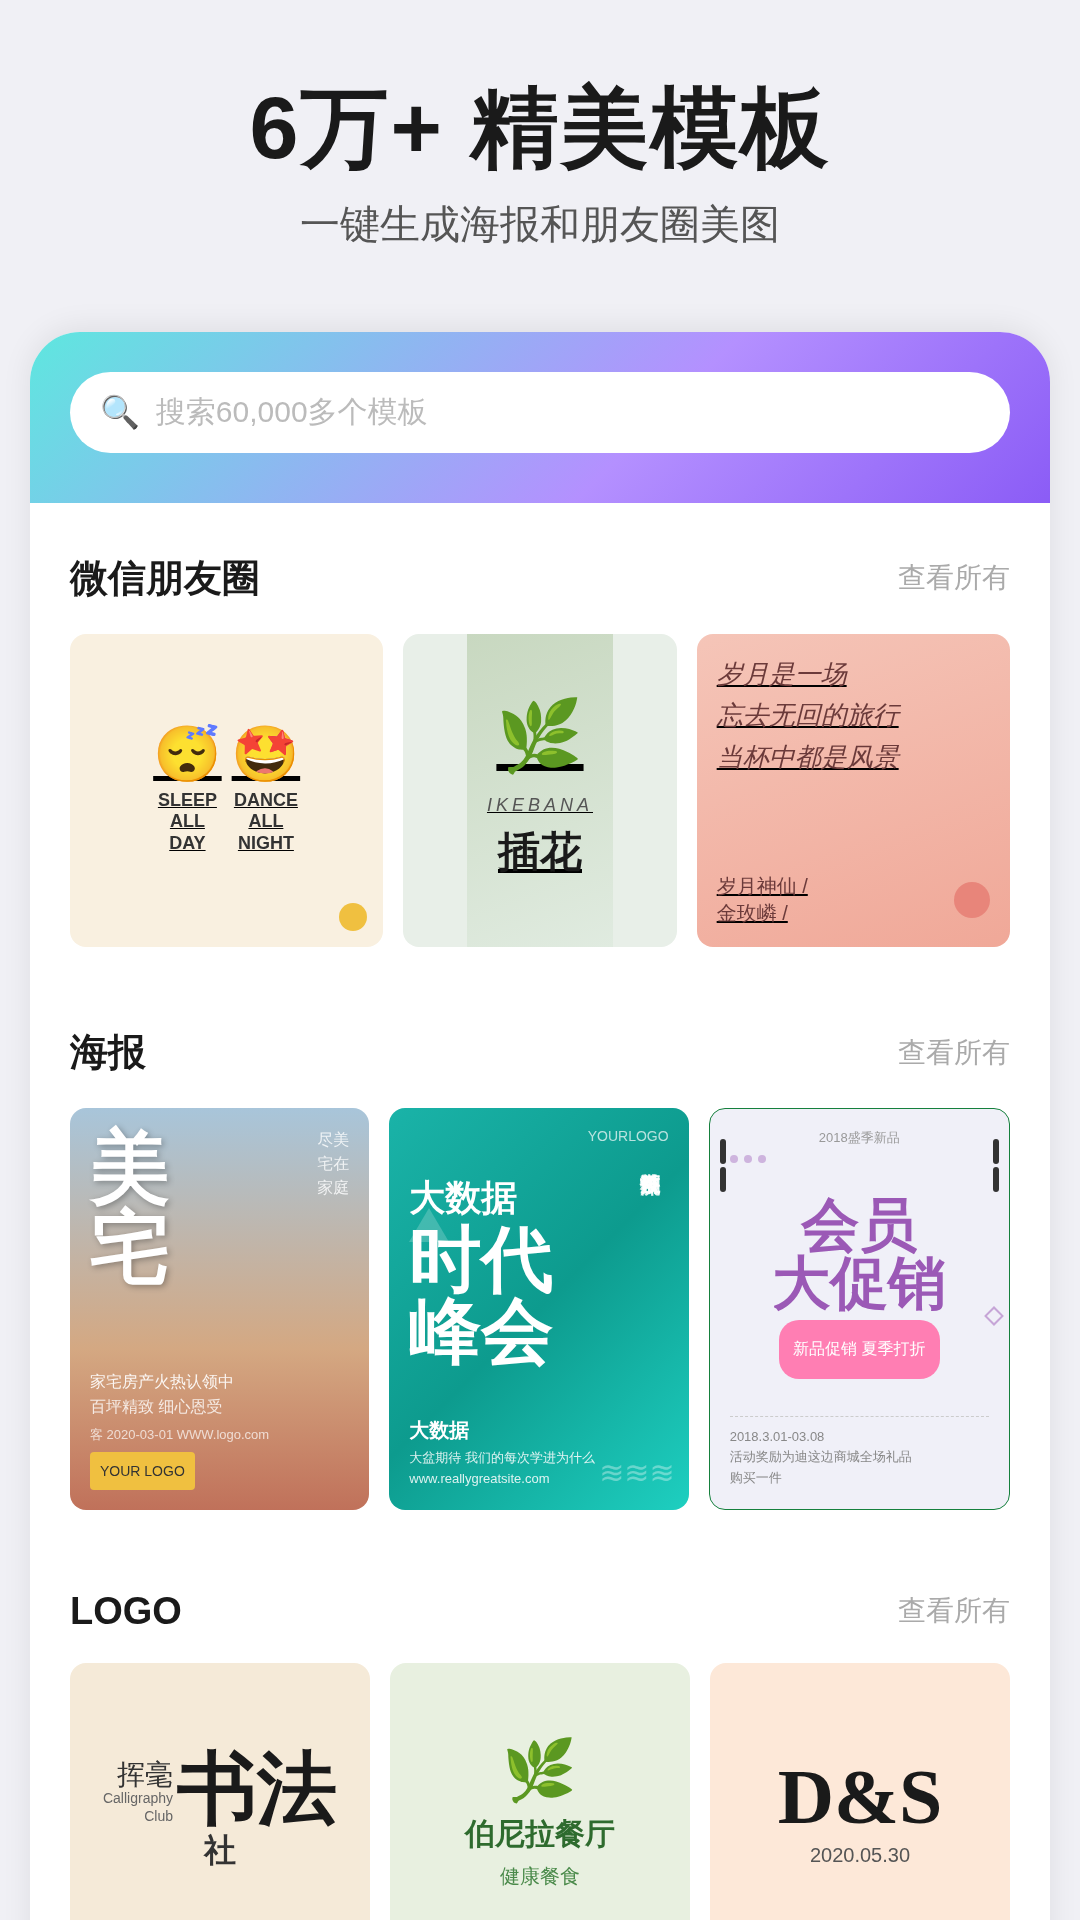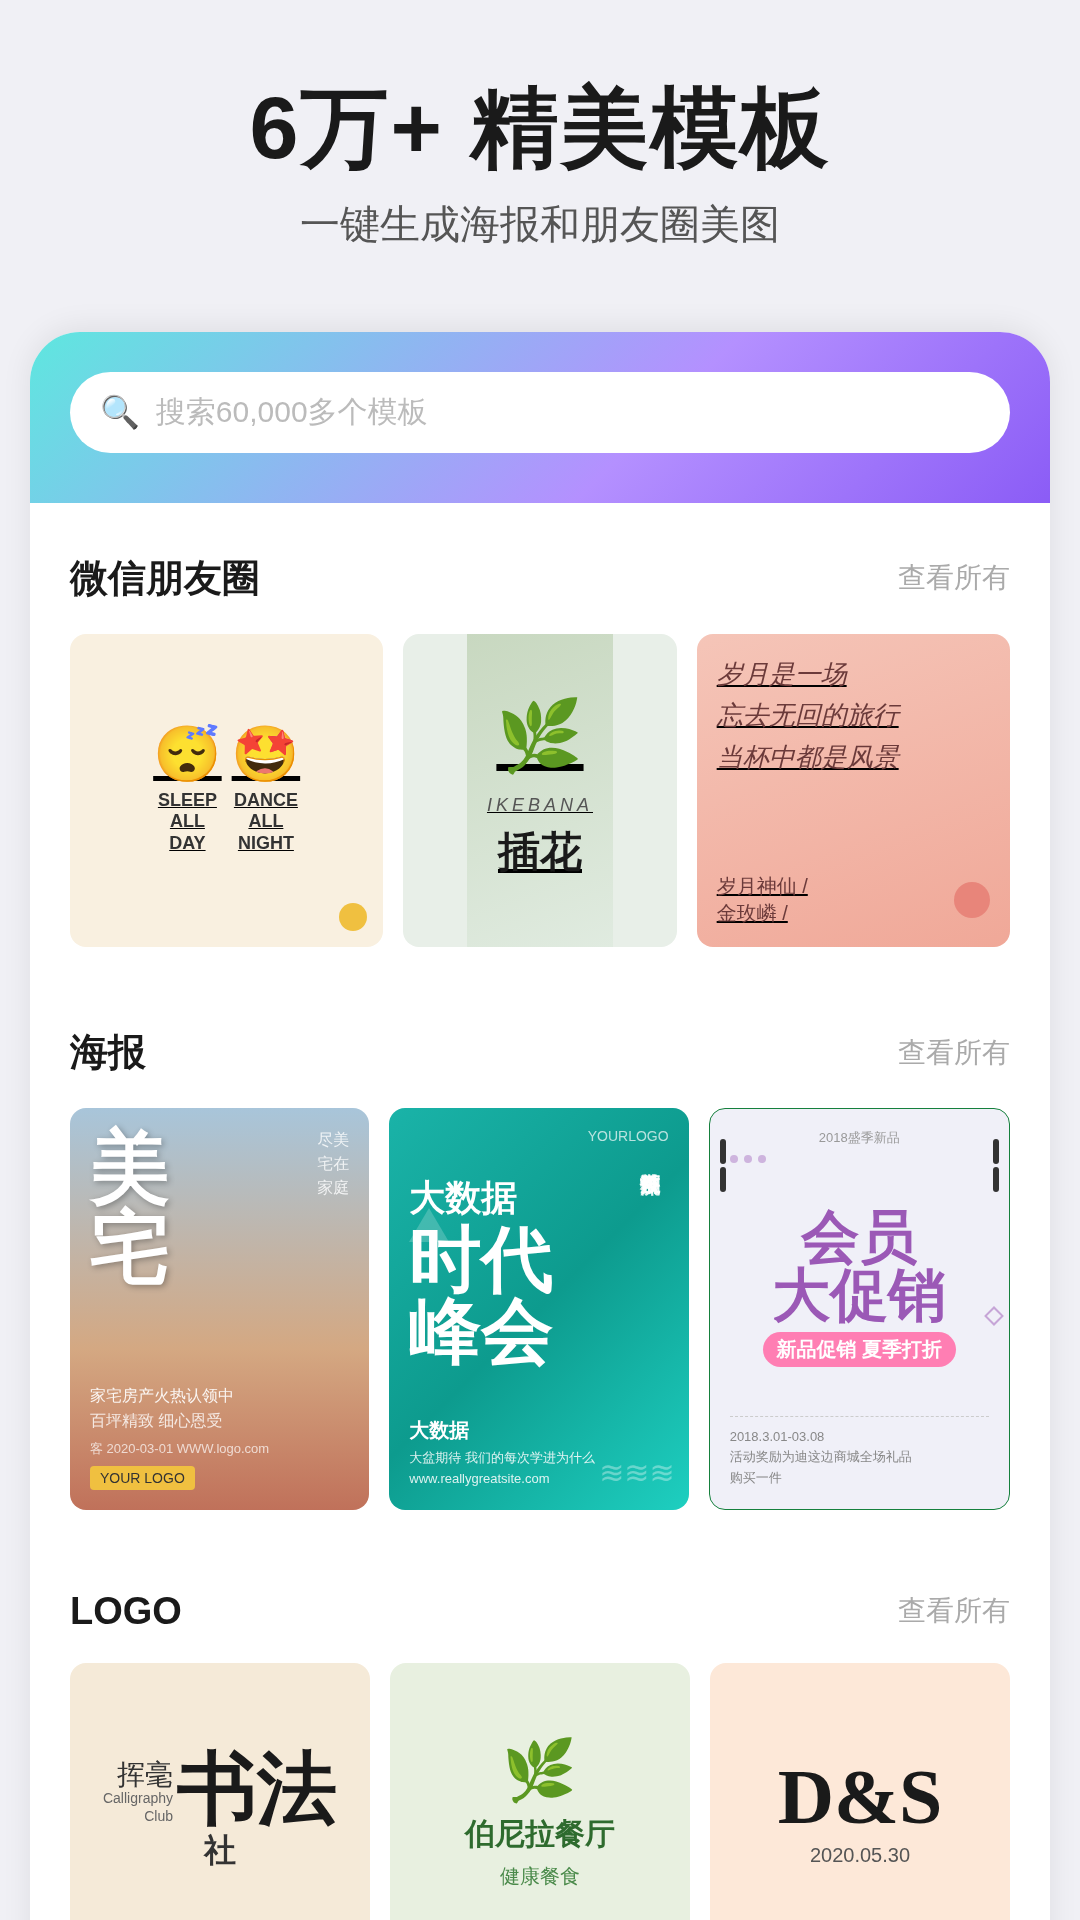--- a/index.html
+++ b/index.html
@@ -222,21 +222,21 @@
     }
     .poster-1-bottom {
       margin-top: auto;
     }
     .poster-1-bottom-text {
       font-size: 16px;
       color: rgba(255,255,255,0.9);
     }
     .poster-1-logo {
       background: #f0c040;
-      padding: 4px 10px;
+      padding: 11px 10px;
       border-radius: 4px;
       font-size: 14px;
       color: #333;
       display: inline-block;
       margin-top: 8px;
     }
 
     .poster-2 {
       background: linear-gradient(135deg, #1ab3a8 0%, #0d9b8e 50%, #1ecfc0 100%);
       display: flex;
@@ -402,21 +402,21 @@
           <div style="position:absolute;left:10px;top:30px;display:flex;flex-direction:column;gap:3px;">
             <div style="width:6px;height:25px;background:#333;border-radius:3px;"></div>
             <div style="width:6px;height:25px;background:#333;border-radius:3px;"></div>
           </div>
           <div style="position:absolute;right:10px;top:30px;display:flex;flex-direction:column;gap:3px;">
             <div style="width:6px;height:25px;background:#333;border-radius:3px;"></div>
             <div style="width:6px;height:25px;background:#333;border-radius:3px;"></div>
           </div>
           <div style="flex:1;display:flex;flex-direction:column;align-items:center;justify-content:center;gap:8px;">
             <div style="font-size:58px;font-weight:900;color:#9b59b6;text-align:center;line-height:1;">会员<br>大促销</div>
-            <div style="background:#ff7eb3;color:#fff;font-size:20px;padding:4px 14px;border-radius:20px;font-weight:700;">新品促销 夏季打折</div>
+            <div style="background:#ff7eb3;color:#fff;font-size:16px;padding:19px 14px;border-radius:20px;font-weight:400;">新品促销 夏季打折</div>
           </div>
           <div style="border-top:1px dashed #ccc;margin-top:10px;padding-top:10px;">
             <div style="font-size:13px;color:#888;line-height:1.6;">
               2018.3.01-03.08<br>
               活动奖励为迪这边商城全场礼品<br>
               购买一件
             </div>
           </div>
 
           <div style="position:absolute;top:50%;right:8px;transform:rotate(45deg);width:14px;height:14px;border:2px solid #9b59b6;opacity:0.5;"></div>

